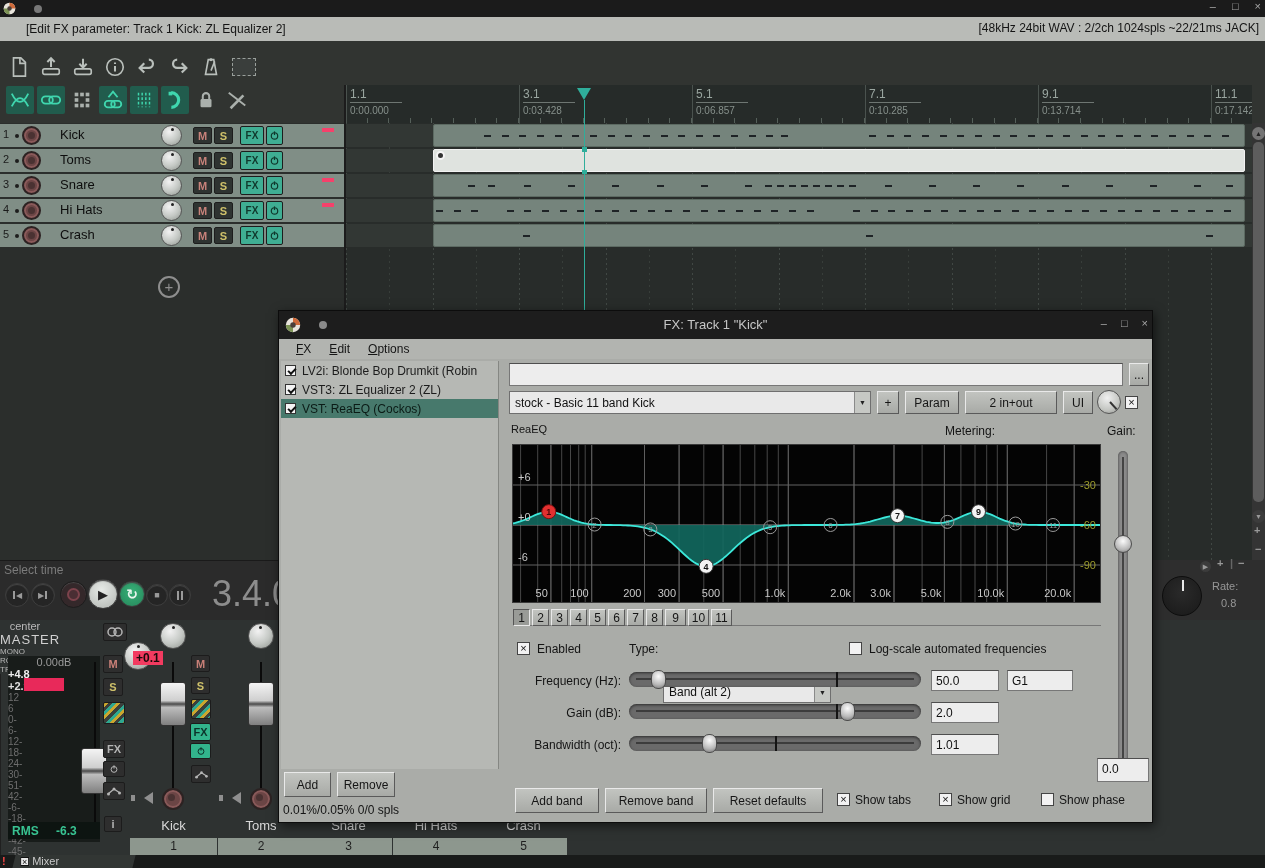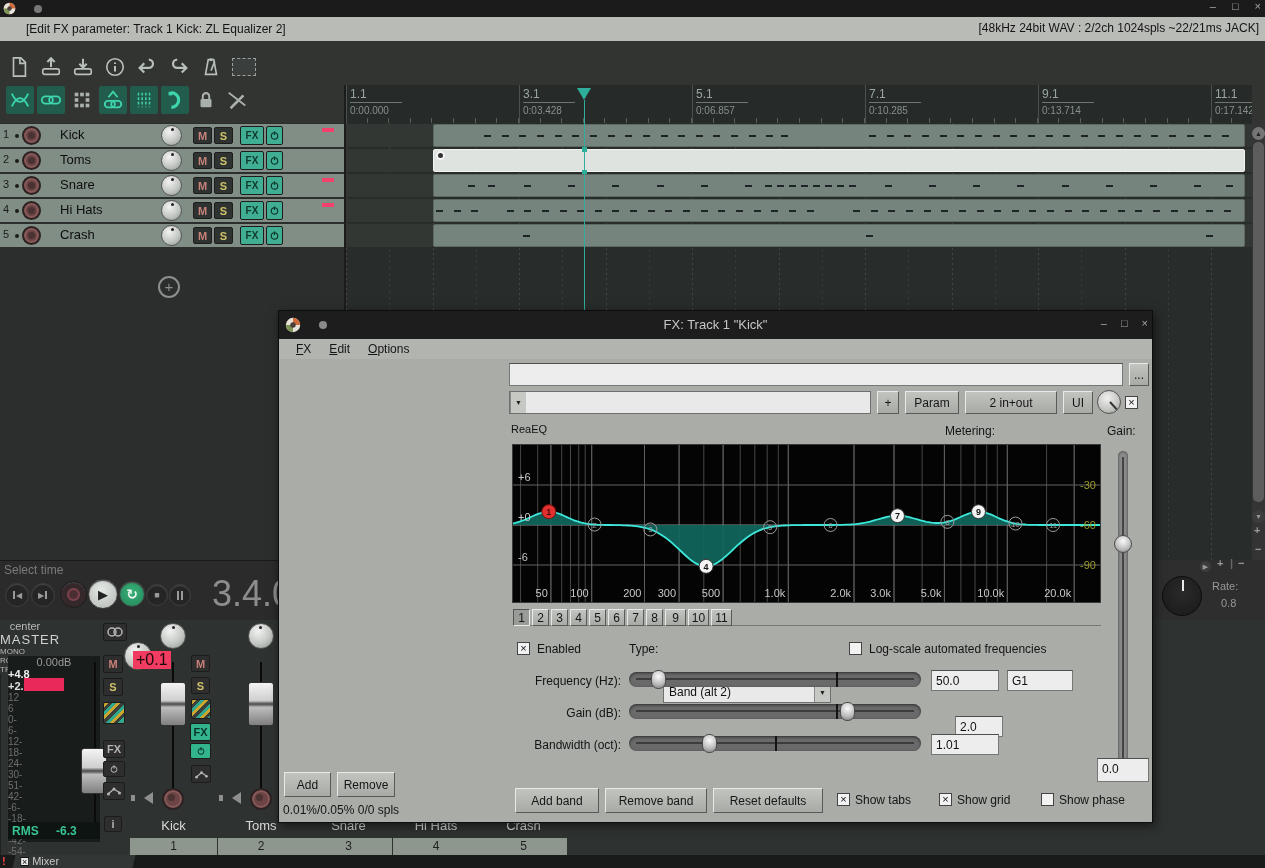--- a/index.html
+++ b/index.html
@@ -68,21 +68,21 @@
 #bigtime{position:absolute;left:212px;top:12px;font-size:36px;color:#8d8d8d;white-space:nowrap}
 .pbar{display:inline-block;width:2px;height:9px;background:#9a9a9a;margin:0 1px}
 
 #mixer{left:0;top:620px;width:1265px;height:248px;background:#2e3231}
 #meterpanel{position:absolute;left:8px;top:36px;width:92px;height:186px;background:#181c1a;color:#6e6e6e;font-size:10px}
 #rmsrow{position:absolute;left:8px;top:202px;width:92px;height:17px;background:#0d1411;color:#38c392;font-weight:bold;font-size:12px;padding:2px 4px}
 .striplabel{position:absolute;text-align:center;color:#d8d8d8;font-size:13px}
 .striptab{position:absolute;top:218px;height:17px;background:#8d978e;color:#1f1f1f;font-size:12px;text-align:center;line-height:17px}
 .vfader{position:absolute;width:26px;border-radius:3px;border:1px solid #333;background:linear-gradient(180deg,#f4f4f4,#cfcfcf 42%,#4a4a4a 50%,#bdbdbd 58%,#808080)}
 .ftrack{position:absolute;width:2px;background:#0a0a0a}
-.peakbadge{position:absolute;font-size:16px;font-weight:normal;color:#1a0a0a;background:#f23b60;padding:0 3px}
+.peakbadge{position:absolute;font-size:12px;font-weight:bold;color:#1a0a0a;background:#f23b60;padding:0 3px}
 .mxbtn{position:absolute;background:#2e2e2e;border:1px solid #1c1c1c;border-radius:2px;color:#c98078;font-weight:bold;font-size:11px;display:flex;align-items:center;justify-content:center}
 .mxbtn.s{color:#cec06a}
 .mxbtn.grey{color:#b5b5b5}
 .mxbtn.teal{background:#32b48c;color:#0c332a}
 .route{position:absolute;width:22px;height:22px;border-radius:2px;border:1px solid #1c1c1c;background:repeating-linear-gradient(135deg,#caa62e 0 3px,#3a3f3c 3px 6px,#2fa890 6px 9px)}
 .spk{position:absolute;width:0;height:0;border-top:6px solid transparent;border-bottom:6px solid transparent;border-right:9px solid #8f8f8f}
 .spk::before{content:"";position:absolute;left:-13px;top:-3px;width:4px;height:6px;background:#8f8f8f}
 #mixtabrow{position:absolute;left:0;top:235px;width:1265px;height:13px;background:#191b1a}
 #mixtab{position:absolute;left:14px;top:0;width:120px;height:13px;background:#323634;color:#c9c9c9;font-size:11px;padding-left:6px;transform:skewX(-14deg)}
 #mixtab>span{display:inline-block;transform:skewX(14deg)}
@@ -608,21 +608,21 @@
         <div style="left: 2px; top: 86px; font-size: 10px; color: rgb(110, 110, 110);">12-</div>
         <div style="left: 2px; top: 98px; font-size: 10px; color: rgb(110, 110, 110);">18-</div>
         <div style="left: 2px; top: 110px; font-size: 10px; color: rgb(110, 110, 110);">24-</div>
         <div style="left: 2px; top: 122px; font-size: 10px; color: rgb(110, 110, 110);">30-</div>
         <div style="left: 2px; top: 134px; font-size: 10px; color: rgb(110, 110, 110);">51-</div>
         <div style="left: 2px; top: 146px; font-size: 10px; color: rgb(110, 110, 110);">42-</div>
         <div style="left: 26px; top: 50px; font-size: 10px; color: rgb(110, 110, 110);">-6-</div>
         <div style="left: 26px; top: 74px; font-size: 10px; color: rgb(110, 110, 110);">-18-</div>
         <div style="left: 26px; top: 98px; font-size: 10px; color: rgb(110, 110, 110);">-30-</div>
         <div style="left: 26px; top: 122px; font-size: 10px; color: rgb(110, 110, 110);">-42-</div>
-        <div style="left: 26px; top: 146px; font-size: 10px; color: rgb(110, 110, 110);">-54-</div>
+        <div style="left: 26px; top: 146px; font-size: 10px; color: rgb(110, 110, 110);">-45-</div>
         <div style="left: 56px; top: 38px; width: 22px; text-align: right; font-size: 10px; color: rgb(110, 110, 110);">12</div>
         <div class="ftrack" style="left: 86px; top: 6px; height: 174px;"></div>
         <div class="vfader" style="left: 73px; top: 92px; height: 46px;"></div>
       </div>
       <div id="rmsrow"><span>RMS</span> <span style="margin-left:14px">-6.3</span></div>
       <div style="left: 18px; top: 222px; font-size: 13px; color: rgb(208, 208, 208); letter-spacing: 1px;">MASTER</div>
       <div class="mxbtn grey" style="left: 103px; top: 3px; width: 24px; height: 18px;">
         <svg width="16" height="10" viewBox="0 0 16 10">
           <circle cx="5" cy="5" r="4" fill="none" stroke="#b5b5b5" stroke-width="1.5"></circle>
           <circle cx="11" cy="5" r="4" fill="none" stroke="#b5b5b5" stroke-width="1.5"></circle>
@@ -804,27 +804,42 @@
         <span>–</span>
         <span>□</span>
         <span>×</span>
       </span>
     </div>
     <div id="fxmenu">
         <span class="mi">FX</span>
         <span class="mi">Edit</span>
         <span class="mi">Options</span>
       </div>
+    <div id="fxlist">
+        <div class="fxrow">
+          <span class="ckbox ck"></span>
+          <span>LV2i: Blonde Bop Drumkit (Robin</span>
+        </div>
+        <div class="fxrow">
+          <span class="ckbox ck"></span>
+          <span>VST3: ZL Equalizer 2 (ZL)</span>
+        </div>
+        <div class="fxrow sel">
+          <span class="ckbox ck"></span>
+          <span>VST: ReaEQ (Cockos)</span>
+        </div>
+      </div>
     <div class="btn3d abs" style="left:5px;top:461px;width:47px;height:25px">Add</div>
     <div class="btn3d abs" style="left:58px;top:461px;width:58px;height:25px">Remove</div>
     <div class="fxtext" style="left:4px;top:492px">0.01%/0.05% 0/0 spls</div>
 
     <input class="inputbox abs" style="left: 230px; top: 52px; width: 614px; height: 23px;" value="">
     <div class="btn3d abs" style="left:850px;top:52px;width:20px;height:23px">...</div>
     <div class="selectbox abs" style="left:230px;top:80px;width:362px;height:23px">
+      <span class="val">stock - Basic 11 band Kick</span>
         <span class="arrow">▼</span>
     </div>
     <div class="btn3d abs" style="left:598px;top:80px;width:22px;height:23px">+</div>
     <div class="btn3d abs" style="left:626px;top:80px;width:54px;height:23px">Param</div>
     <div class="btn3d abs" style="left:686px;top:80px;width:92px;height:23px">2 in+out</div>
     <div class="btn3d abs" style="left:784px;top:80px;width:30px;height:23px">UI</div>
     <div class="wetknob abs" style="left:818px;top:79px"></div>
     <div class="xcb abs" style="left:846px;top:85px">×</div>
 
     <div class="fxtext" style="left:232px;top:112px;font-size:11px">ReaEQ</div>
@@ -994,21 +1009,21 @@
         <div class="shandle" style="left: 21.883px;"></div>
       </div>
       <div class="inputbox" style="left: 652px; top: 359px; width: 68px; height: 21px; position: absolute;">50.0</div>
       <div class="inputbox" style="left: 728px; top: 359px; width: 66px; height: 21px; position: absolute;">G1</div>
       <div class="prow-label" style="left: 232px; top: 395px;">Gain (dB):</div>
       <div class="strack" style="left: 350px; top: 393px;">
         <div class="groove"></div>
         <div class="smark" style="left: 206.904px;"></div>
         <div class="shandle" style="left: 210.52px;"></div>
       </div>
-      <div class="inputbox" style="left: 652px; top: 405px; width: 48px; height: 21px; position: absolute; margin-left: 24px;">2.0</div>
+      <div class="inputbox" style="left: 652px; top: 391px; width: 68px; height: 21px; position: absolute;">2.0</div>
       <div class="prow-label" style="left: 232px; top: 427px;">Bandwidth (oct):</div>
       <div class="strack" style="left: 350px; top: 425px;">
         <div class="groove"></div>
         <div class="smark" style="left: 145.876px;"></div>
         <div class="shandle" style="left: 72.574px;"></div>
       </div>
       <div class="inputbox" style="left: 652px; top: 423px; width: 68px; height: 21px; position: absolute;">1.01</div>
     </div>
 
 </div>

